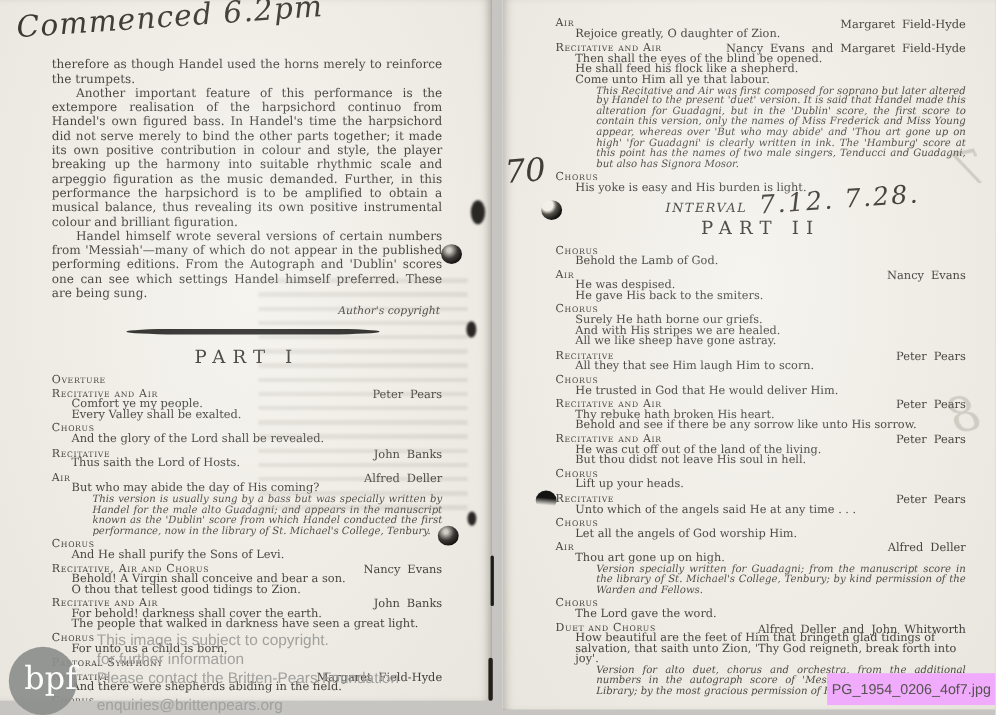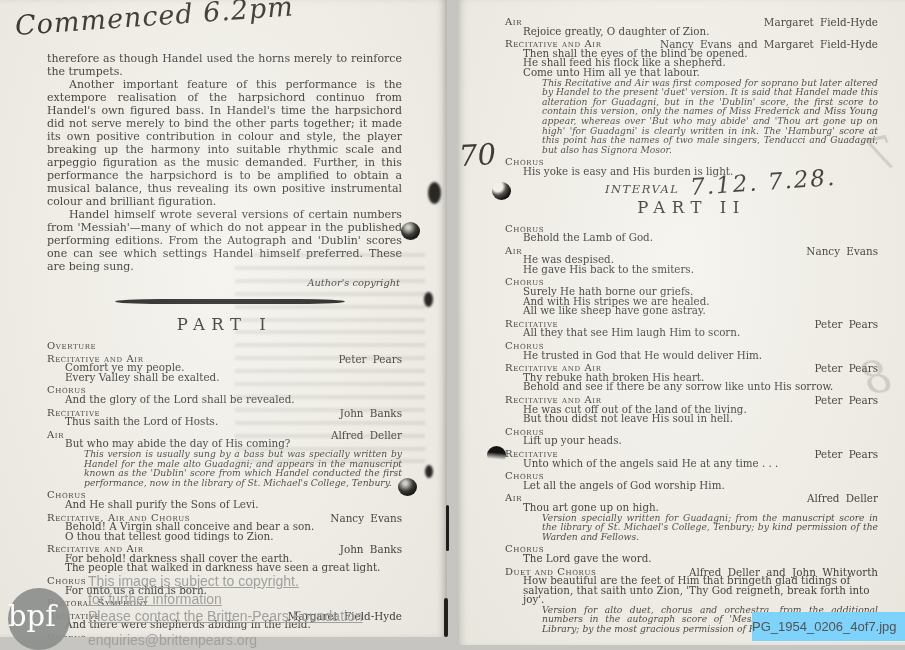--- a/index.html
+++ b/index.html
@@ -59,28 +59,28 @@
   .gb-left{left:235px;top:253px;width:190px;height:215px;
      background:repeating-linear-gradient(to bottom,rgba(128,125,112,.17) 0 4px,rgba(128,125,112,0) 4px 12.9px);}
   .ghost-stroke{position:absolute;color:rgba(128,124,112,.28);font-size:44px;font-style:italic;
      filter:blur(.7px);transform:scaleX(-1) rotate(12deg);}
   .gs-a{left:868px;top:128px;}
   .gs-b{left:862px;top:352px;}
 
   
   .watermark{position:absolute;left:0;top:560px;width:470px;height:90px;pointer-events:none;}
   .wm-logo{position:absolute;left:8px;top:28px;width:62px;height:62px;border-radius:50%;
-     background:rgba(141,143,141,.93);color:#fdfdfb;font-size:29px;line-height:56px;text-align:left;}
+     background:rgba(141,143,141,.93);color:#fdfdfb;font-size:29px;line-height:56px;text-align:right;}
   .wm-text{position:absolute;left:88px;top:13px;font-family:"Liberation Sans",sans-serif;
-     color:#a0a09d;font-size:14px;line-height:17.6px;text-decoration:underline;}
+     color:#a0a09d;font-size:14px;line-height:17.6px;}
   .wm-email{display:inline-block;margin-top:6px;border-bottom:1.5px solid #a0a09d;padding-bottom:0.5px;}
 
   
-  .file-label{position:absolute;left:752px;top:612px;width:153px;height:29px;background:#7dd3fc;
-     font-family:"Liberation Sans",sans-serif;font-size:13px;line-height:29px;color:#55534f;}
+  .file-label{position:absolute;left:752px;top:612px;width:153px;height:29px;background:#f0abfc;
+     font-family:"Liberation Sans",sans-serif;font-size:13px;line-height:29px;text-align:center;color:#55534f;}
 </style>
 </head>
 <body>
 
 <div class="stage">
 
   <div class="page page-left">
     <div class="hand top-note">Commenced 6.2pm</div>
     <div class="content">
       <div class="intro">

